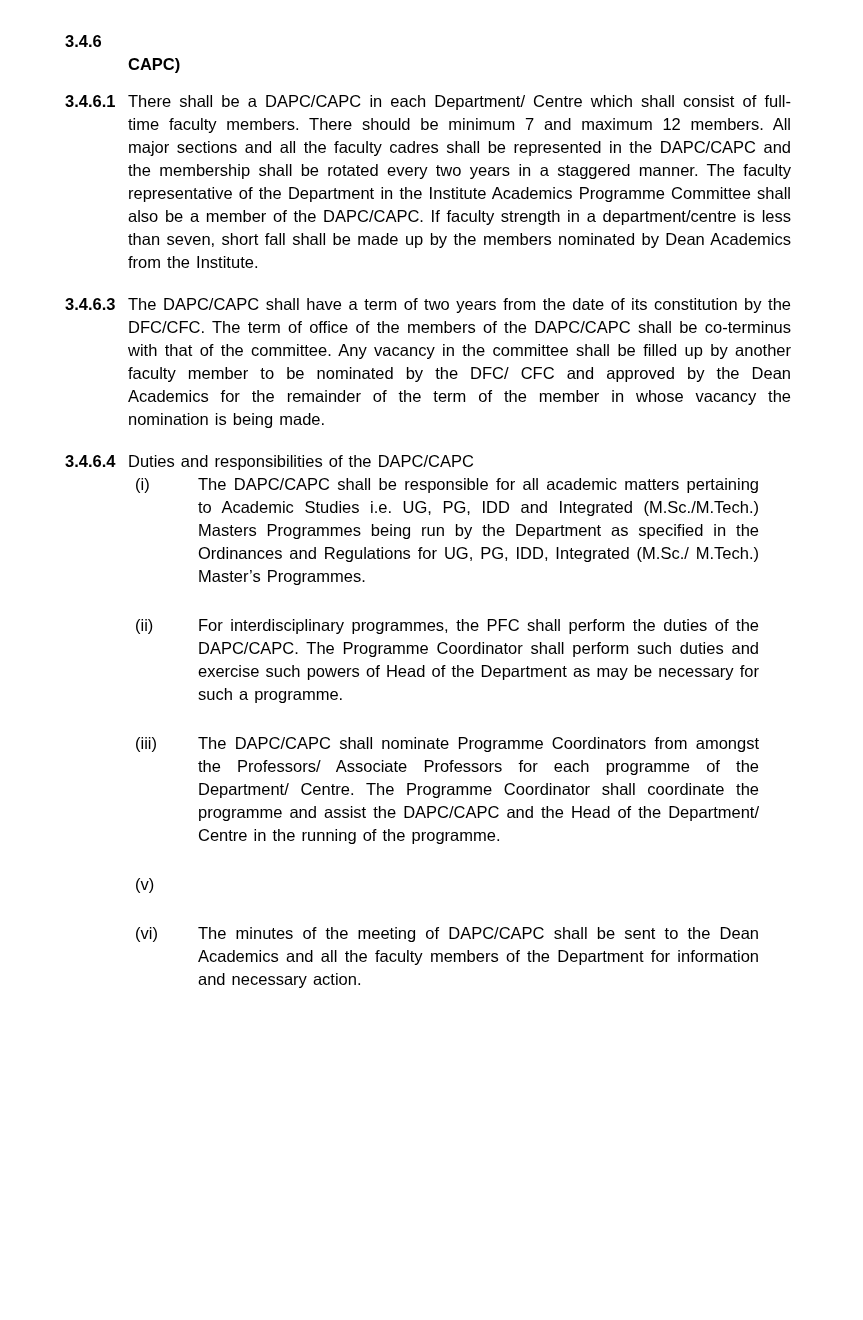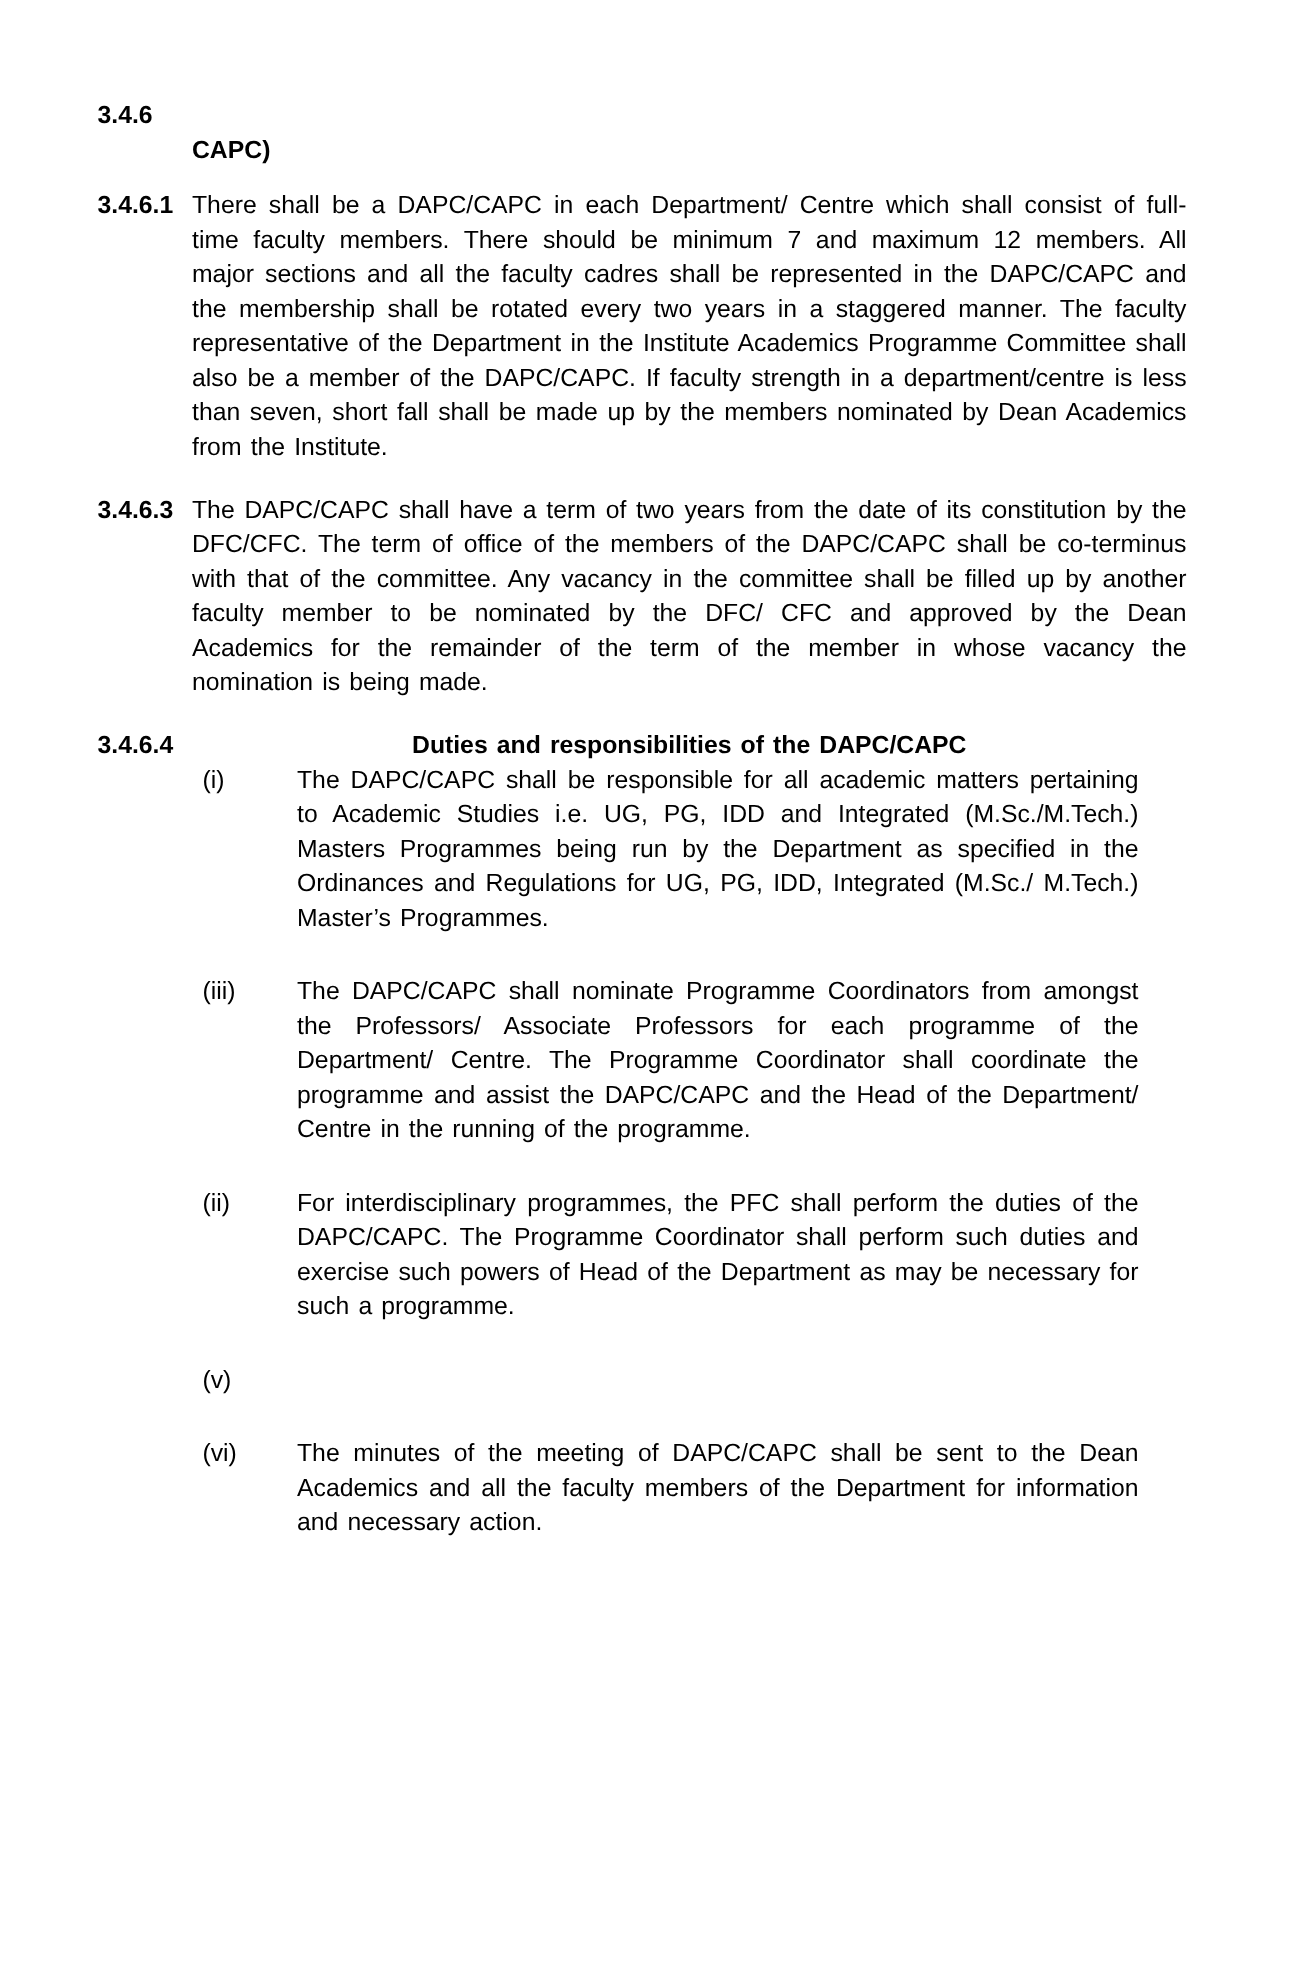--- a/index.html
+++ b/index.html
@@ -7,21 +7,21 @@
   body {
     width: 863px;
     height: 1320px;
     font-family: "Liberation Sans", "DejaVu Sans", sans-serif;
     color: #000000;
     overflow: hidden;
   }
   .page {
     width: 863px;
     height: 1320px;
-    padding: 66px 72px 30px 65px;
+    padding: 30px 72px 30px 65px;
     font-size: 16.5px;
     line-height: 23px;
     word-spacing: 1.5px;
   }
   .row {
     display: flex;
     align-items: flex-start;
   }
   .num-col {
     flex: 0 0 63px;
@@ -32,22 +32,22 @@
     text-align: justify;
   }
   .heading-row { margin-bottom: 14px; }
   .heading-title {
     font-weight: 700;
     text-align: left;
   }
   .clause { margin-bottom: 19px; }
   .sub-heading-row { }
   .sub-heading-title {
-    font-weight: 700;
-    text-align: center;
+    font-weight: 400;
+    text-align: left;
   }
   .items {
     margin-left: 70px;
     margin-right: 32px;
   }
   .item {
     display: flex;
     align-items: flex-start;
     margin-bottom: 26px;
   }
@@ -90,27 +90,27 @@
   </div>
 
   <div class="items">
 
     <div class="item">
       <div class="item-marker">(i)</div>
       <div class="item-text">The DAPC/CAPC shall be responsible for all academic matters pertaining to Academic Studies i.e. UG, PG, IDD and Integrated (M.Sc./M.Tech.) Masters Programmes being run by the Department as specified in the Ordinances and Regulations for UG, PG, IDD, Integrated (M.Sc./ M.Tech.) Master’s Programmes.</div>
     </div>
 
     <div class="item">
-      <div class="item-marker">(iii)</div>
-      <div class="item-text">The DAPC/CAPC shall nominate Programme Coordinators from amongst the Professors/ Associate Professors for each programme of the Department/ Centre. The Programme Coordinator shall coordinate the programme and assist the DAPC/CAPC and the Head of the Department/ Centre in the running of the programme.</div>
+      <div class="item-marker">(ii)</div>
+      <div class="item-text">For interdisciplinary programmes, the PFC shall perform the duties of the DAPC/CAPC. The Programme Coordinator shall perform such duties and exercise such powers of Head of the Department as may be necessary for such a programme.</div>
     </div>
 
     <div class="item">
-      <div class="item-marker">(ii)</div>
-      <div class="item-text">For interdisciplinary programmes, the PFC shall perform the duties of the DAPC/CAPC. The Programme Coordinator shall perform such duties and exercise such powers of Head of the Department as may be necessary for such a programme.</div>
+      <div class="item-marker">(iii)</div>
+      <div class="item-text">The DAPC/CAPC shall nominate Programme Coordinators from amongst the Professors/ Associate Professors for each programme of the Department/ Centre. The Programme Coordinator shall coordinate the programme and assist the DAPC/CAPC and the Head of the Department/ Centre in the running of the programme.</div>
     </div>
 
 
     <div class="item">
       <div class="item-marker">(v)</div>
     </div>
 
     <div class="item">
       <div class="item-marker">(vi)</div>
       <div class="item-text">The minutes of the meeting of DAPC/CAPC shall be sent to the Dean Academics and all the faculty members of the Department for information and necessary action.</div>

